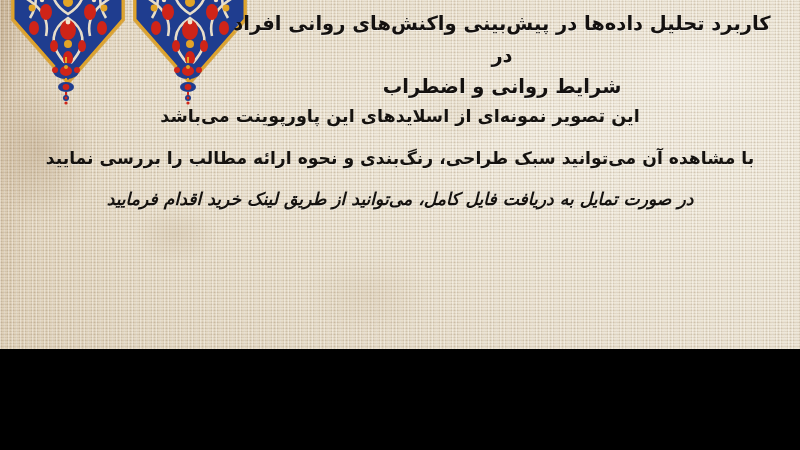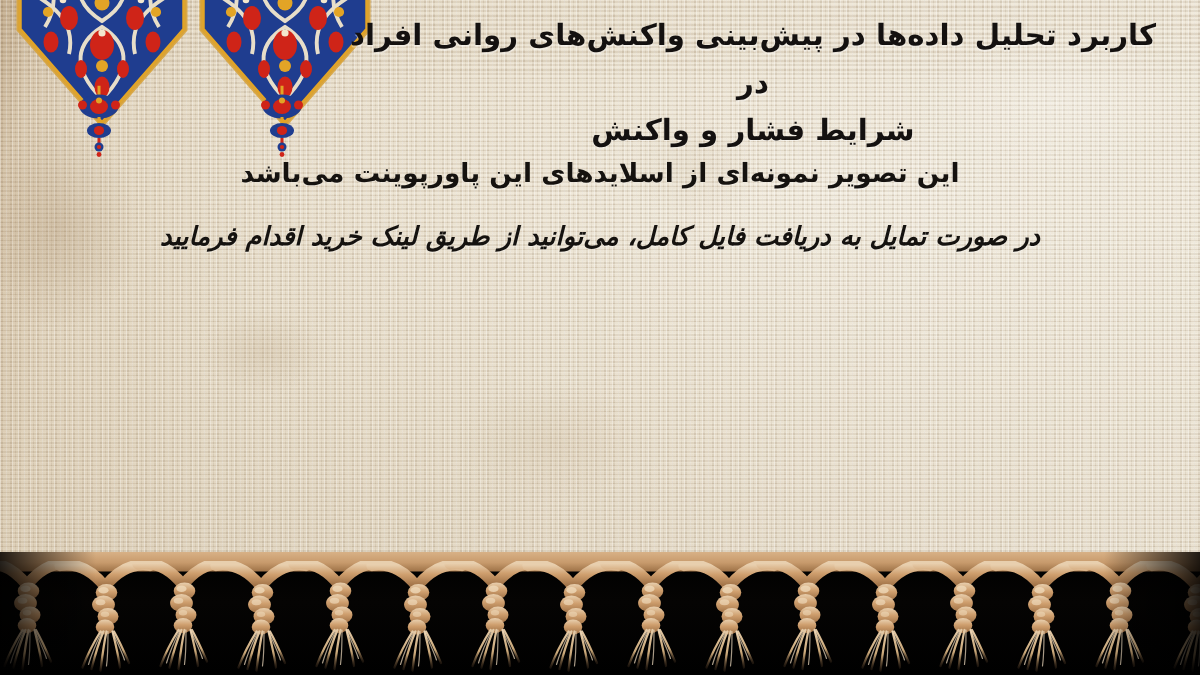--- a/index.html
+++ b/index.html
@@ -8,23 +8,23 @@
     padding: 0;
     background: #000;
   }
   body {
     font-family: "DejaVu Sans", "Liberation Sans", sans-serif;
   }
 
   .slide {
     position: relative;
     width: 800px;
-    height: 450px;
+    height: 349px;
     overflow: hidden;
-    background: #fde047;
+    background: #7dd3fc;
   }
 
   
   .canvas-field {
     position: absolute;
     left: 0;
     top: 0;
     width: 800px;
     height: 378px;
     background:
@@ -355,25 +355,26 @@
       <circle cx="22" cy="41" r="1.4" fill="#cf2418"></circle>
       <circle cx="22" cy="46" r="1.6" fill="#cf2418"></circle>
     </svg>
   </div>
 
   <div class="text-layer">
 
     <div class="slide-title">
       <span>کاربرد تحلیل داده‌ها در پیش‌بینی واکنش‌های روانی افراد در</span>
       <br>
-      <span>شرایط فشار و واکنش</span>
+      <span>شرایط روانی و اضطراب</span>
     </div>
 
     <div class="body-block">
       <div class="body-line l1">این تصویر نمونه‌ای از اسلایدهای این پاورپوینت می‌باشد</div>
+      <div class="body-line l2">با مشاهده آن می‌توانید سبک طراحی، رنگ‌بندی و نحوه ارائه مطالب را بررسی نمایید</div>
       <div class="body-line l3">در صورت تمایل به دریافت فایل کامل، می‌توانید از طریق لینک خرید اقدام فرمایید</div>
     </div>
 
   </div>
 
   <div class="bottom-band">
     <div class="band-top-edge"></div>
     <div class="fringe-rail"></div>
 
     <div class="tassels">

